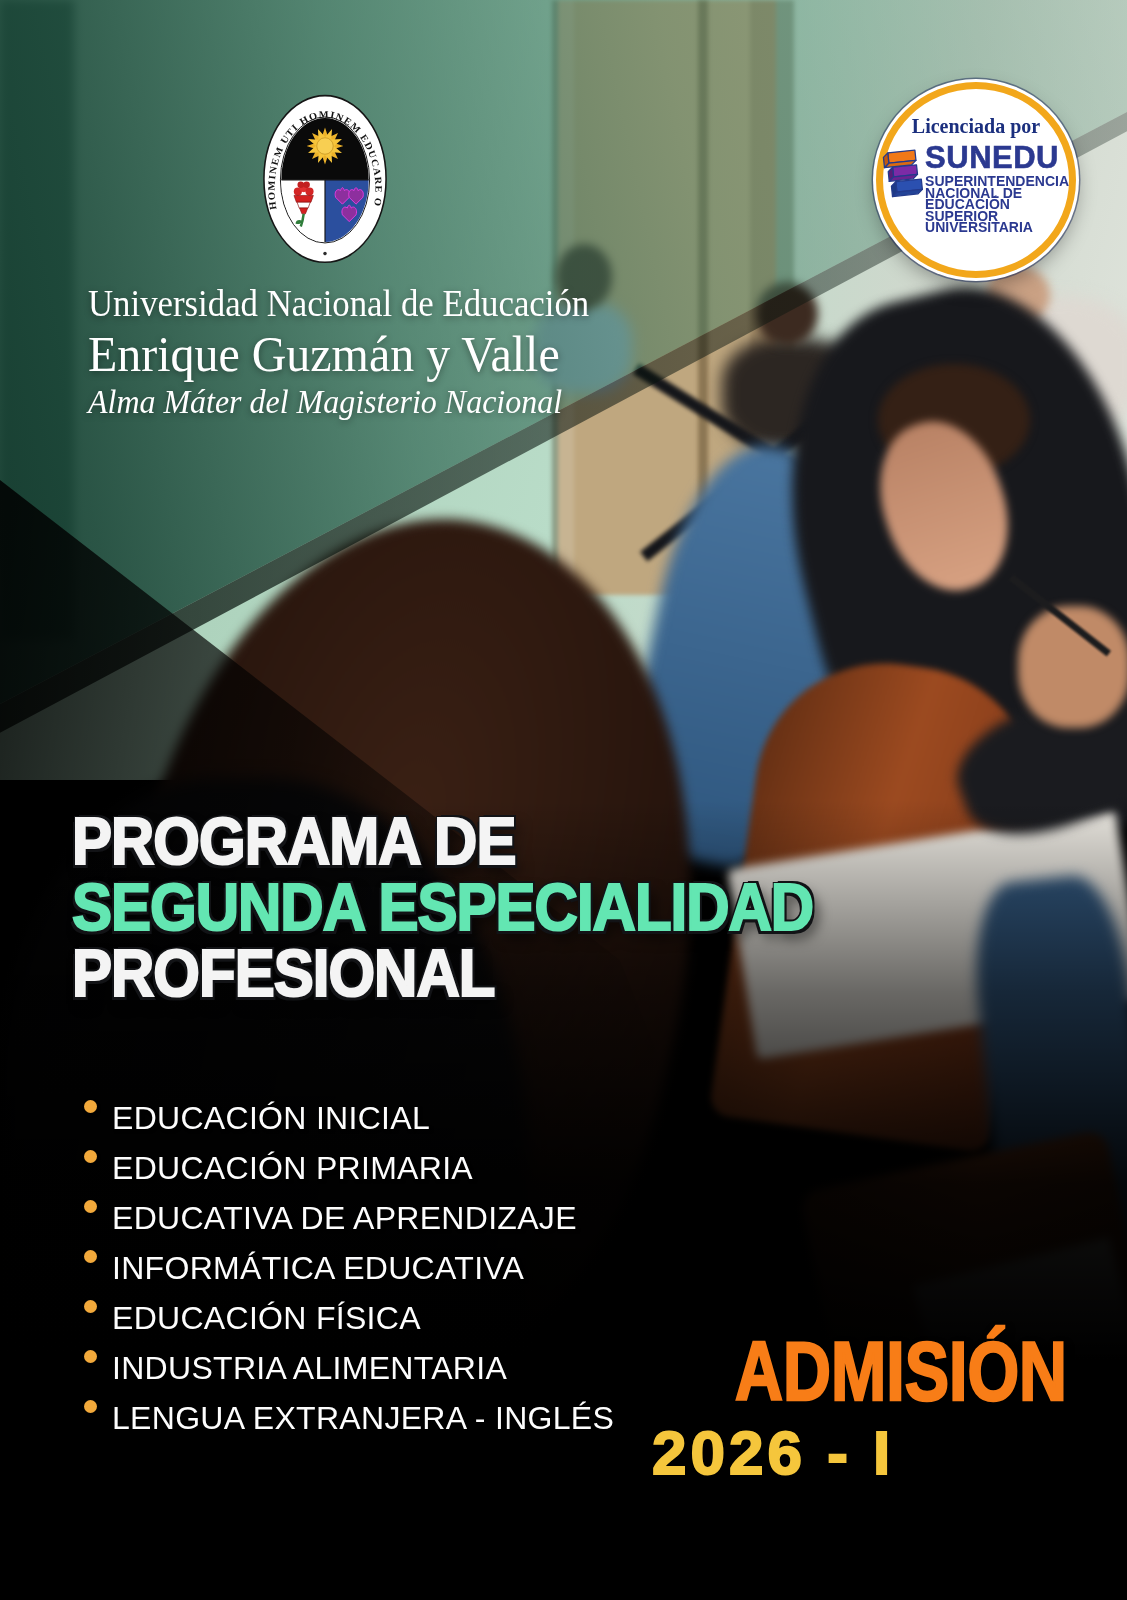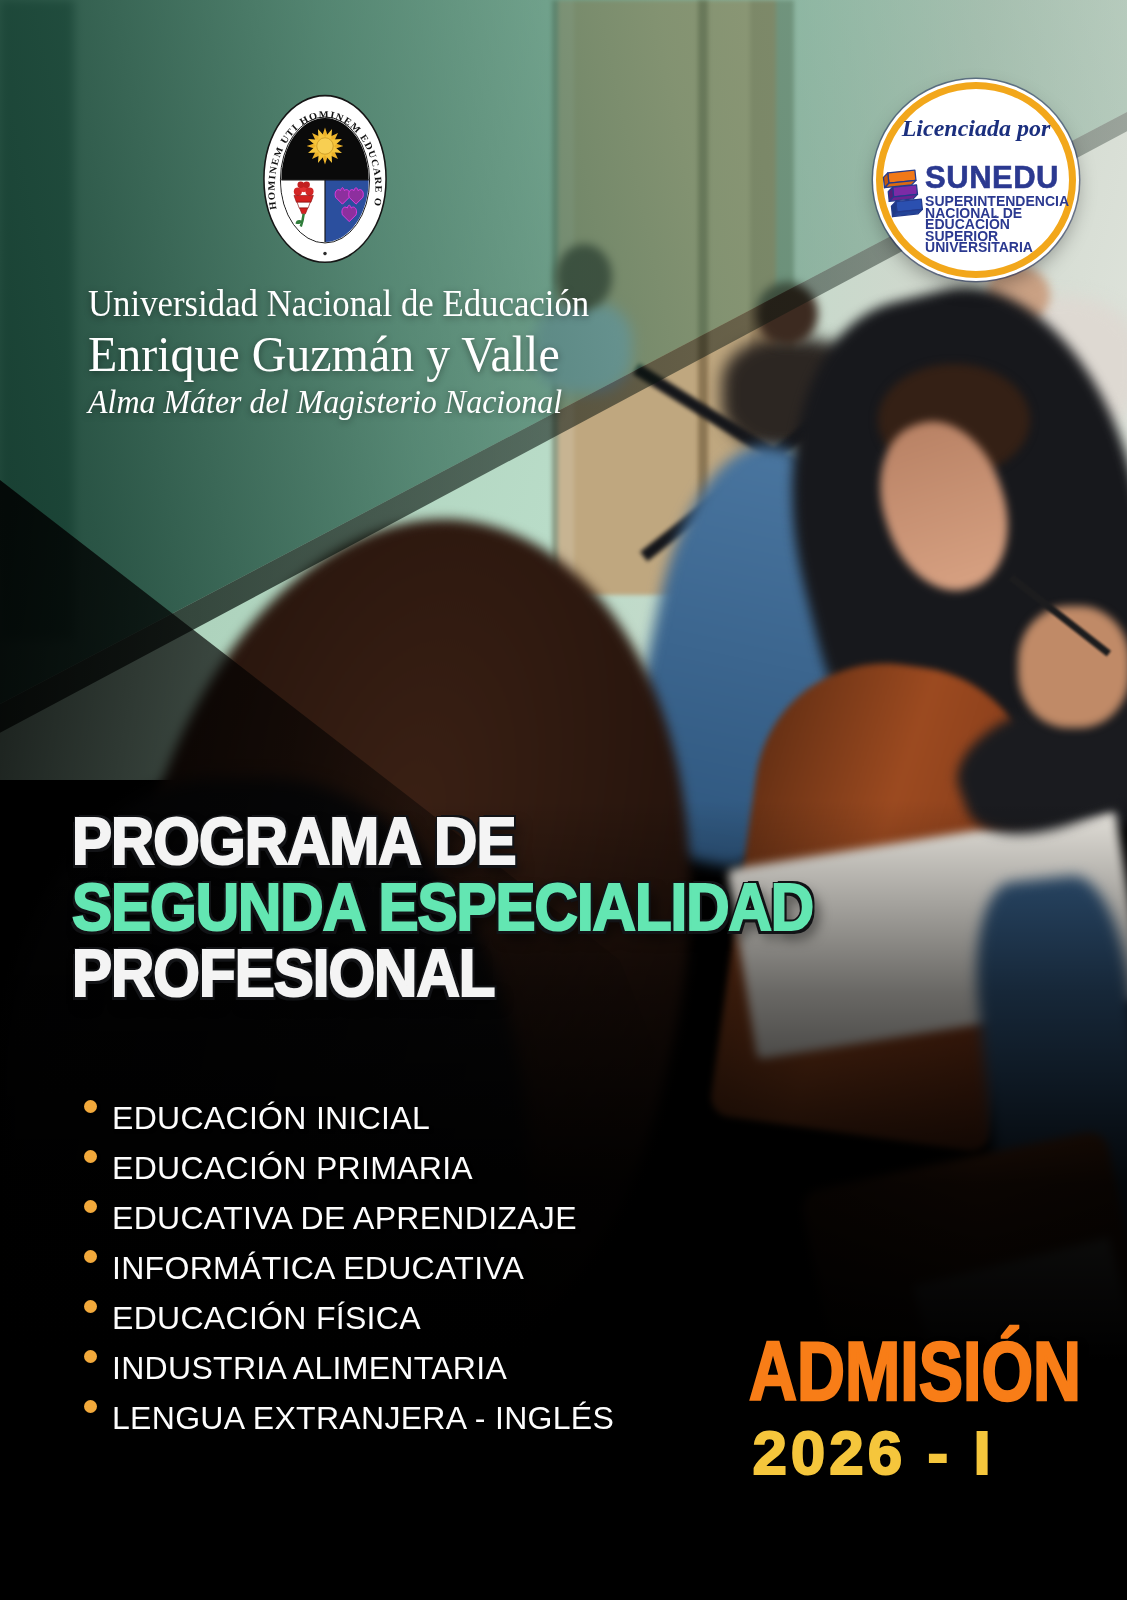--- a/index.html
+++ b/index.html
@@ -71,23 +71,23 @@
        font-family:"Liberation Serif", serif;text-shadow:0 2px 8px rgba(0,0,0,.4);white-space:nowrap;}
   .uni .l1{font-size:37px;line-height:44px;}
   .uni .l2{font-size:51px;line-height:56px;}
   .uni .l3{font-size:34px;line-height:40px;font-style:italic;}
 
   
   .badge{position:absolute;left:876px;top:82px;width:200px;height:196px;border-radius:50%;
          background:#fff;border:7px solid var(--badge-ring,#F2A71B);box-sizing:border-box;
          box-shadow:0 0 0 3px #fff,0 0 0 4.5px rgba(25,40,90,.5),0 8px 20px rgba(0,0,0,.35);
          display:flex;flex-direction:column;align-items:center;}
-  .badge-label{margin-top:26px;font-family:"Liberation Serif", serif;font-style:italic;font-weight:700;
-               font-size:24px;color:#1b2f7e;}
-  .badge-row{display:flex;align-items:flex-start;margin-top:20px;}
+  .badge-label{margin-top:26px;font-family:"Liberation Serif", serif;font-weight:700;
+               font-size:20px;color:#1b2f7e;}
+  .badge-row{display:flex;align-items:flex-start;margin-top:4px;}
   .badge-blocks{width:58px;height:66px;margin-left:2px;}
   .badge-right{margin-left:2px;}
   .badge-org{font-size:31px;font-weight:700;color:#2b3990;letter-spacing:.5px;
              -webkit-text-stroke:.6px #2b3990;line-height:32px;}
   .badge-sub{margin-top:2px;font-size:14px;line-height:11.5px;font-weight:700;color:#2b3990;text-align:left;}
 
   
   .title{position:absolute;left:72px;top:805px;font-weight:700;white-space:nowrap;}
   .title .line{display:inline-block;font-size:60px;line-height:66px;letter-spacing:-1px;
         transform:scale(1,1.12);transform-origin:left top;
@@ -100,21 +100,21 @@
 
   
   .programs{position:absolute;left:84px;top:1100px;list-style:none;margin:0;padding:0;}
   .programs li{height:50px;display:flex;align-items:flex-start;}
   .dot{width:13px;height:13px;border-radius:50%;background:var(--bullet,#F2A93B);
        margin-right:15px;flex:0 0 auto;box-shadow:1px 2px 3px rgba(0,0,0,.5);}
   .prog-label{color:#fdfdfd;font-size:32px;letter-spacing:.3px;white-space:nowrap;
        text-shadow:2px 2px 3px rgba(0,0,0,.75);}
 
   
-  .admission{position:absolute;right:46px;top:1326px;text-align:center;}
+  .admission{position:absolute;right:60px;top:1326px;text-align:left;}
   .adm-word{display:inline-block;font-size:83px;line-height:92px;font-weight:700;
             color:var(--orange,#F87D17);-webkit-text-stroke:2.5px var(--orange,#F87D17);
             transform:scaleX(.8);transform-origin:right top;letter-spacing:0;
             text-shadow:3px 4px 10px rgba(0,0,0,.8);}
   .adm-term{font-size:62px;line-height:66px;font-weight:700;letter-spacing:4px;
             color:var(--gold,#F5C63C);-webkit-text-stroke:2px var(--gold,#F5C63C);
             text-shadow:3px 4px 10px rgba(0,0,0,.8);margin-top:2px;}
 </style>
 </head>
 <body>

